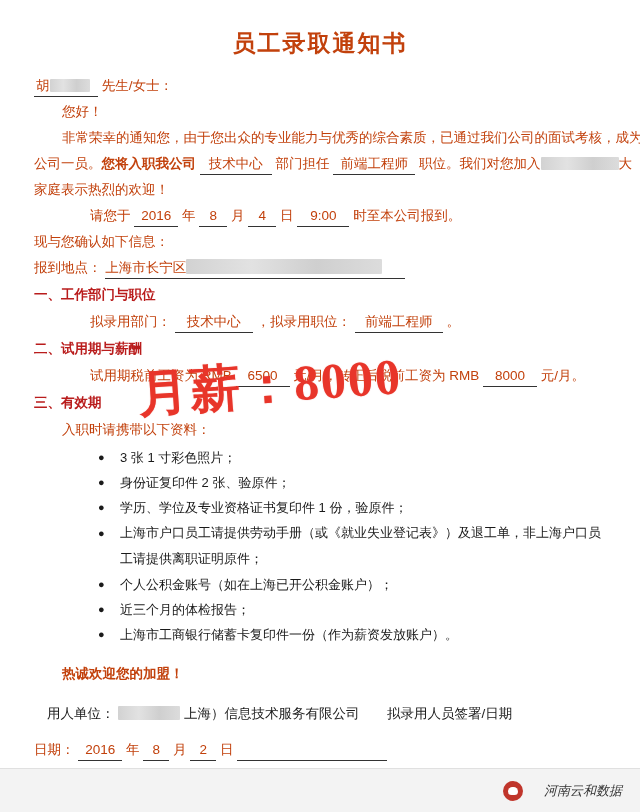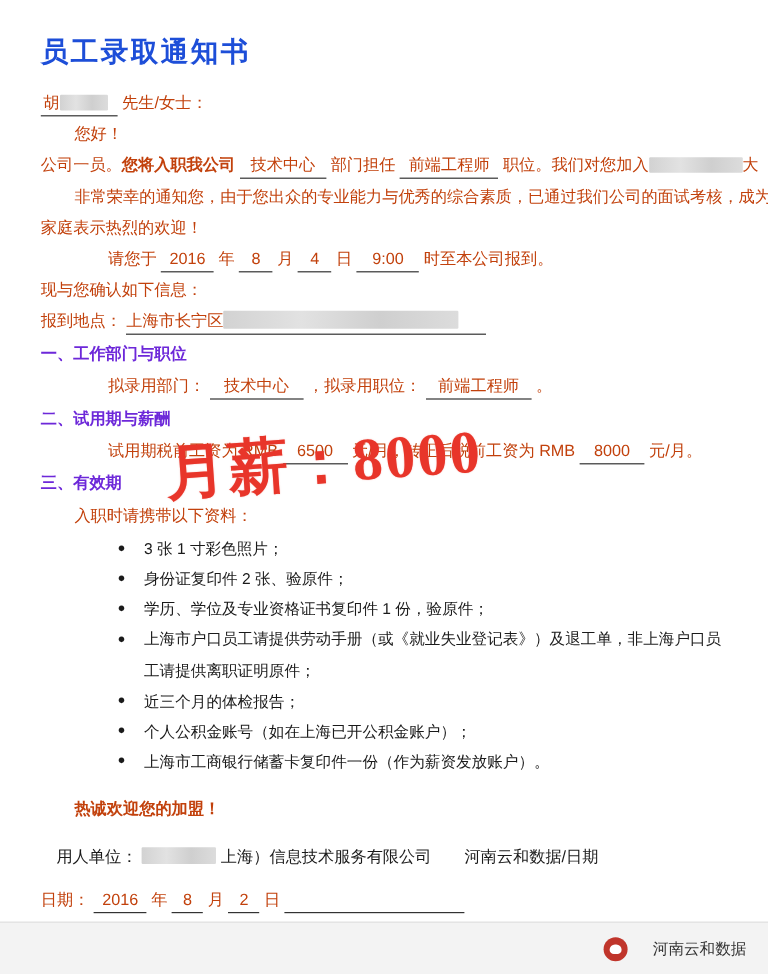--- a/index.html
+++ b/index.html
@@ -16,25 +16,26 @@
     overflow: hidden;
   }
   .page {
     position: relative;
     width: 640px;
     height: 812px;
     box-sizing: border-box;
     padding: 22px 34px 0 34px;
   }
   .doc-title {
+    text-align: center;
     font-family: "Liberation Serif", serif;
     font-size: 23px;
     font-weight: bold;
     letter-spacing: 2px;
-    color: #1d4ed8;
+    color: #c2410c;
     margin: 6px 0 14px 0;
   }
   .line {
     font-size: 13.5px;
     line-height: 26px;
     color: #c2410c;
     white-space: nowrap;
   }
   .indent2 { text-indent: 0; padding-left: 28px; }
   .indent3 { padding-left: 56px; }
@@ -52,21 +53,21 @@
     vertical-align: -2px;
     border-radius: 1px;
   }
   .redact.blur {
     background: linear-gradient(90deg,#d2d2d2,#e2e2e2,#cfcfcf,#dcdcdc);
   }
   .sect {
     font-size: 13.5px;
     line-height: 28px;
     font-weight: bold;
-    color: #6d28d9;
+    color: #b91c1c;
   }
   .bullets {
     margin: 2px 0 0 0;
     padding: 0;
     list-style: none;
   }
   .bullets li {
     font-size: 13px;
     line-height: 25px;
     padding-left: 86px;
@@ -114,20 +115,21 @@
     justify-content: flex-end;
     padding-right: 18px;
     box-sizing: border-box;
   }
   .brand {
     display: flex;
     align-items: center;
     gap: 21px;
     font-size: 13px;
     color: #333;
+    font-style: italic;
   }
   .brand-logo {
     width: 20px;
     height: 20px;
     border-radius: 50%;
     background: #c0352b;
     position: relative;
   }
   .brand-logo:after {
     content: "";
@@ -146,30 +148,30 @@
   <div class="doc-title">员工录取通知书</div>
 
   <div class="line">
     <span class="u" style="width:62px;text-align:left;padding-left:2px;">
       <span>胡</span><span class="redact blur" style="width:40px;"></span>
     </span>
     <span>先生/女士：</span>
   </div>
 
   <div class="line indent2">您好！</div>
+
+  <div class="line indent2">非常荣幸的通知您，由于您出众的专业能力与优秀的综合素质，已通过我们公司的面试考核，成为</div>
 
   <div class="line">
     <span>公司一员。</span><span class="bold">您将入职我公司</span>
     <span class="u" style="width:72px;">技术中心</span>
     <span>部门担任</span>
     <span class="u" style="width:82px;">前端工程师</span>
     <span>职位。我们对您加入</span><span class="redact blur" style="width:78px;"></span><span>大</span>
   </div>
-
-  <div class="line indent2">非常荣幸的通知您，由于您出众的专业能力与优秀的综合素质，已通过我们公司的面试考核，成为</div>
 
   <div class="line">家庭表示热烈的欢迎！</div>
 
   <div class="line indent3">
     <span>请您于</span>
     <span class="u" style="width:44px;">2016</span>
     <span>年</span>
     <span class="u" style="width:28px;">8</span>
     <span>月</span>
     <span class="u" style="width:28px;">4</span>
@@ -206,34 +208,34 @@
   </div>
 
   <div class="sect">三、有效期</div>
   <div class="line indent2">入职时请携带以下资料：</div>
 
   <ul class="bullets">
     <li>3 张 1 寸彩色照片；</li>
     <li>身份证复印件 2 张、验原件；</li>
     <li>学历、学位及专业资格证书复印件 1 份，验原件；</li>
     <li style="white-space:normal;line-height:26px;">上海市户口员工请提供劳动手册（或《就业失业登记表》）及退工单，非上海户口员工请提供离职证明原件；</li>
+    <li>个人公积金账号（如在上海已开公积金账户）；</li>
     <li>近三个月的体检报告；</li>
-    <li>个人公积金账号（如在上海已开公积金账户）；</li>
     <li>上海市工商银行储蓄卡复印件一份（作为薪资发放账户）。</li>
   </ul>
 
   <div class="line indent2 bold" style="margin-top:14px;">热诚欢迎您的加盟！</div>
 
   <div class="sign-row" style="margin-top:12px;">
     <div class="left">
       <span>用人单位：</span>
       <span class="redact blur" style="width:62px;height:14px;"></span>
       <span>上海）信息技术服务有限公司</span>
     </div>
-    <div>河南云和数据/日期</div>
+    <div>拟录用人员签署/日期</div>
   </div>
 
   <div class="line" style="margin-top:8px;">
     <span>日期：</span>
     <span class="u" style="width:44px;">2016</span>
     <span>年</span>
     <span class="u" style="width:26px;">8</span>
     <span>月</span>
     <span class="u" style="width:26px;">2</span>
     <span>日</span>

